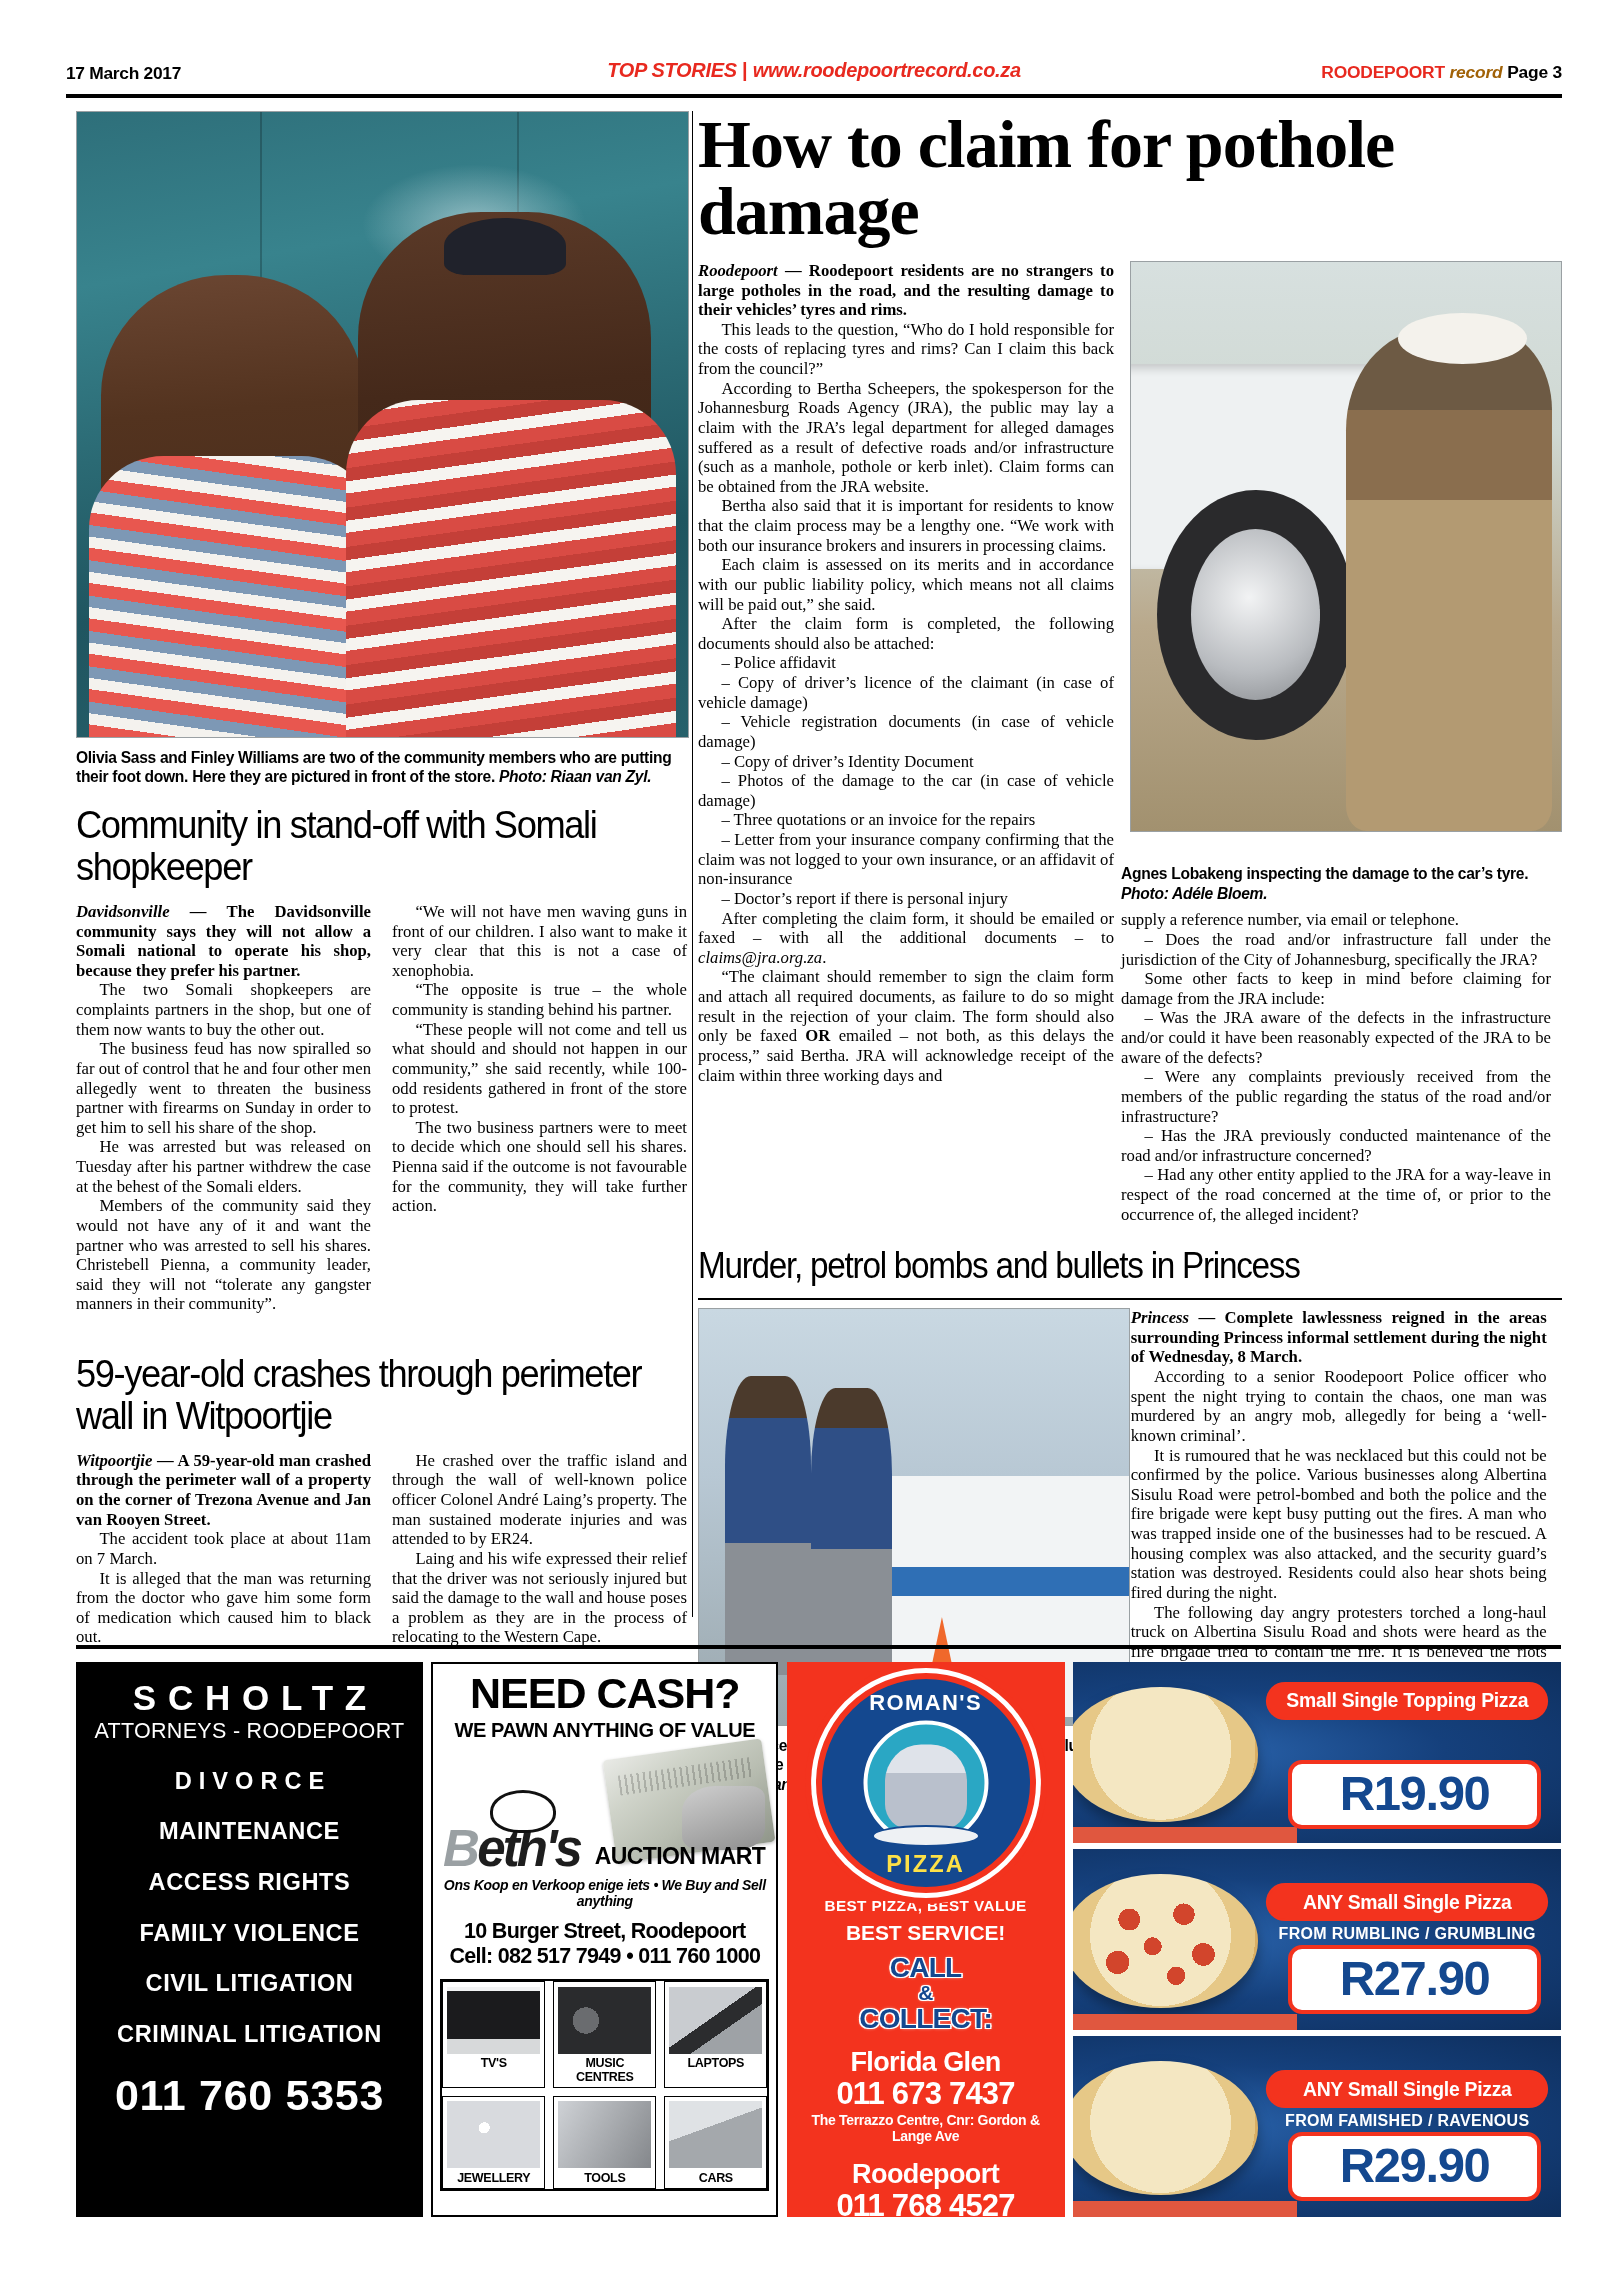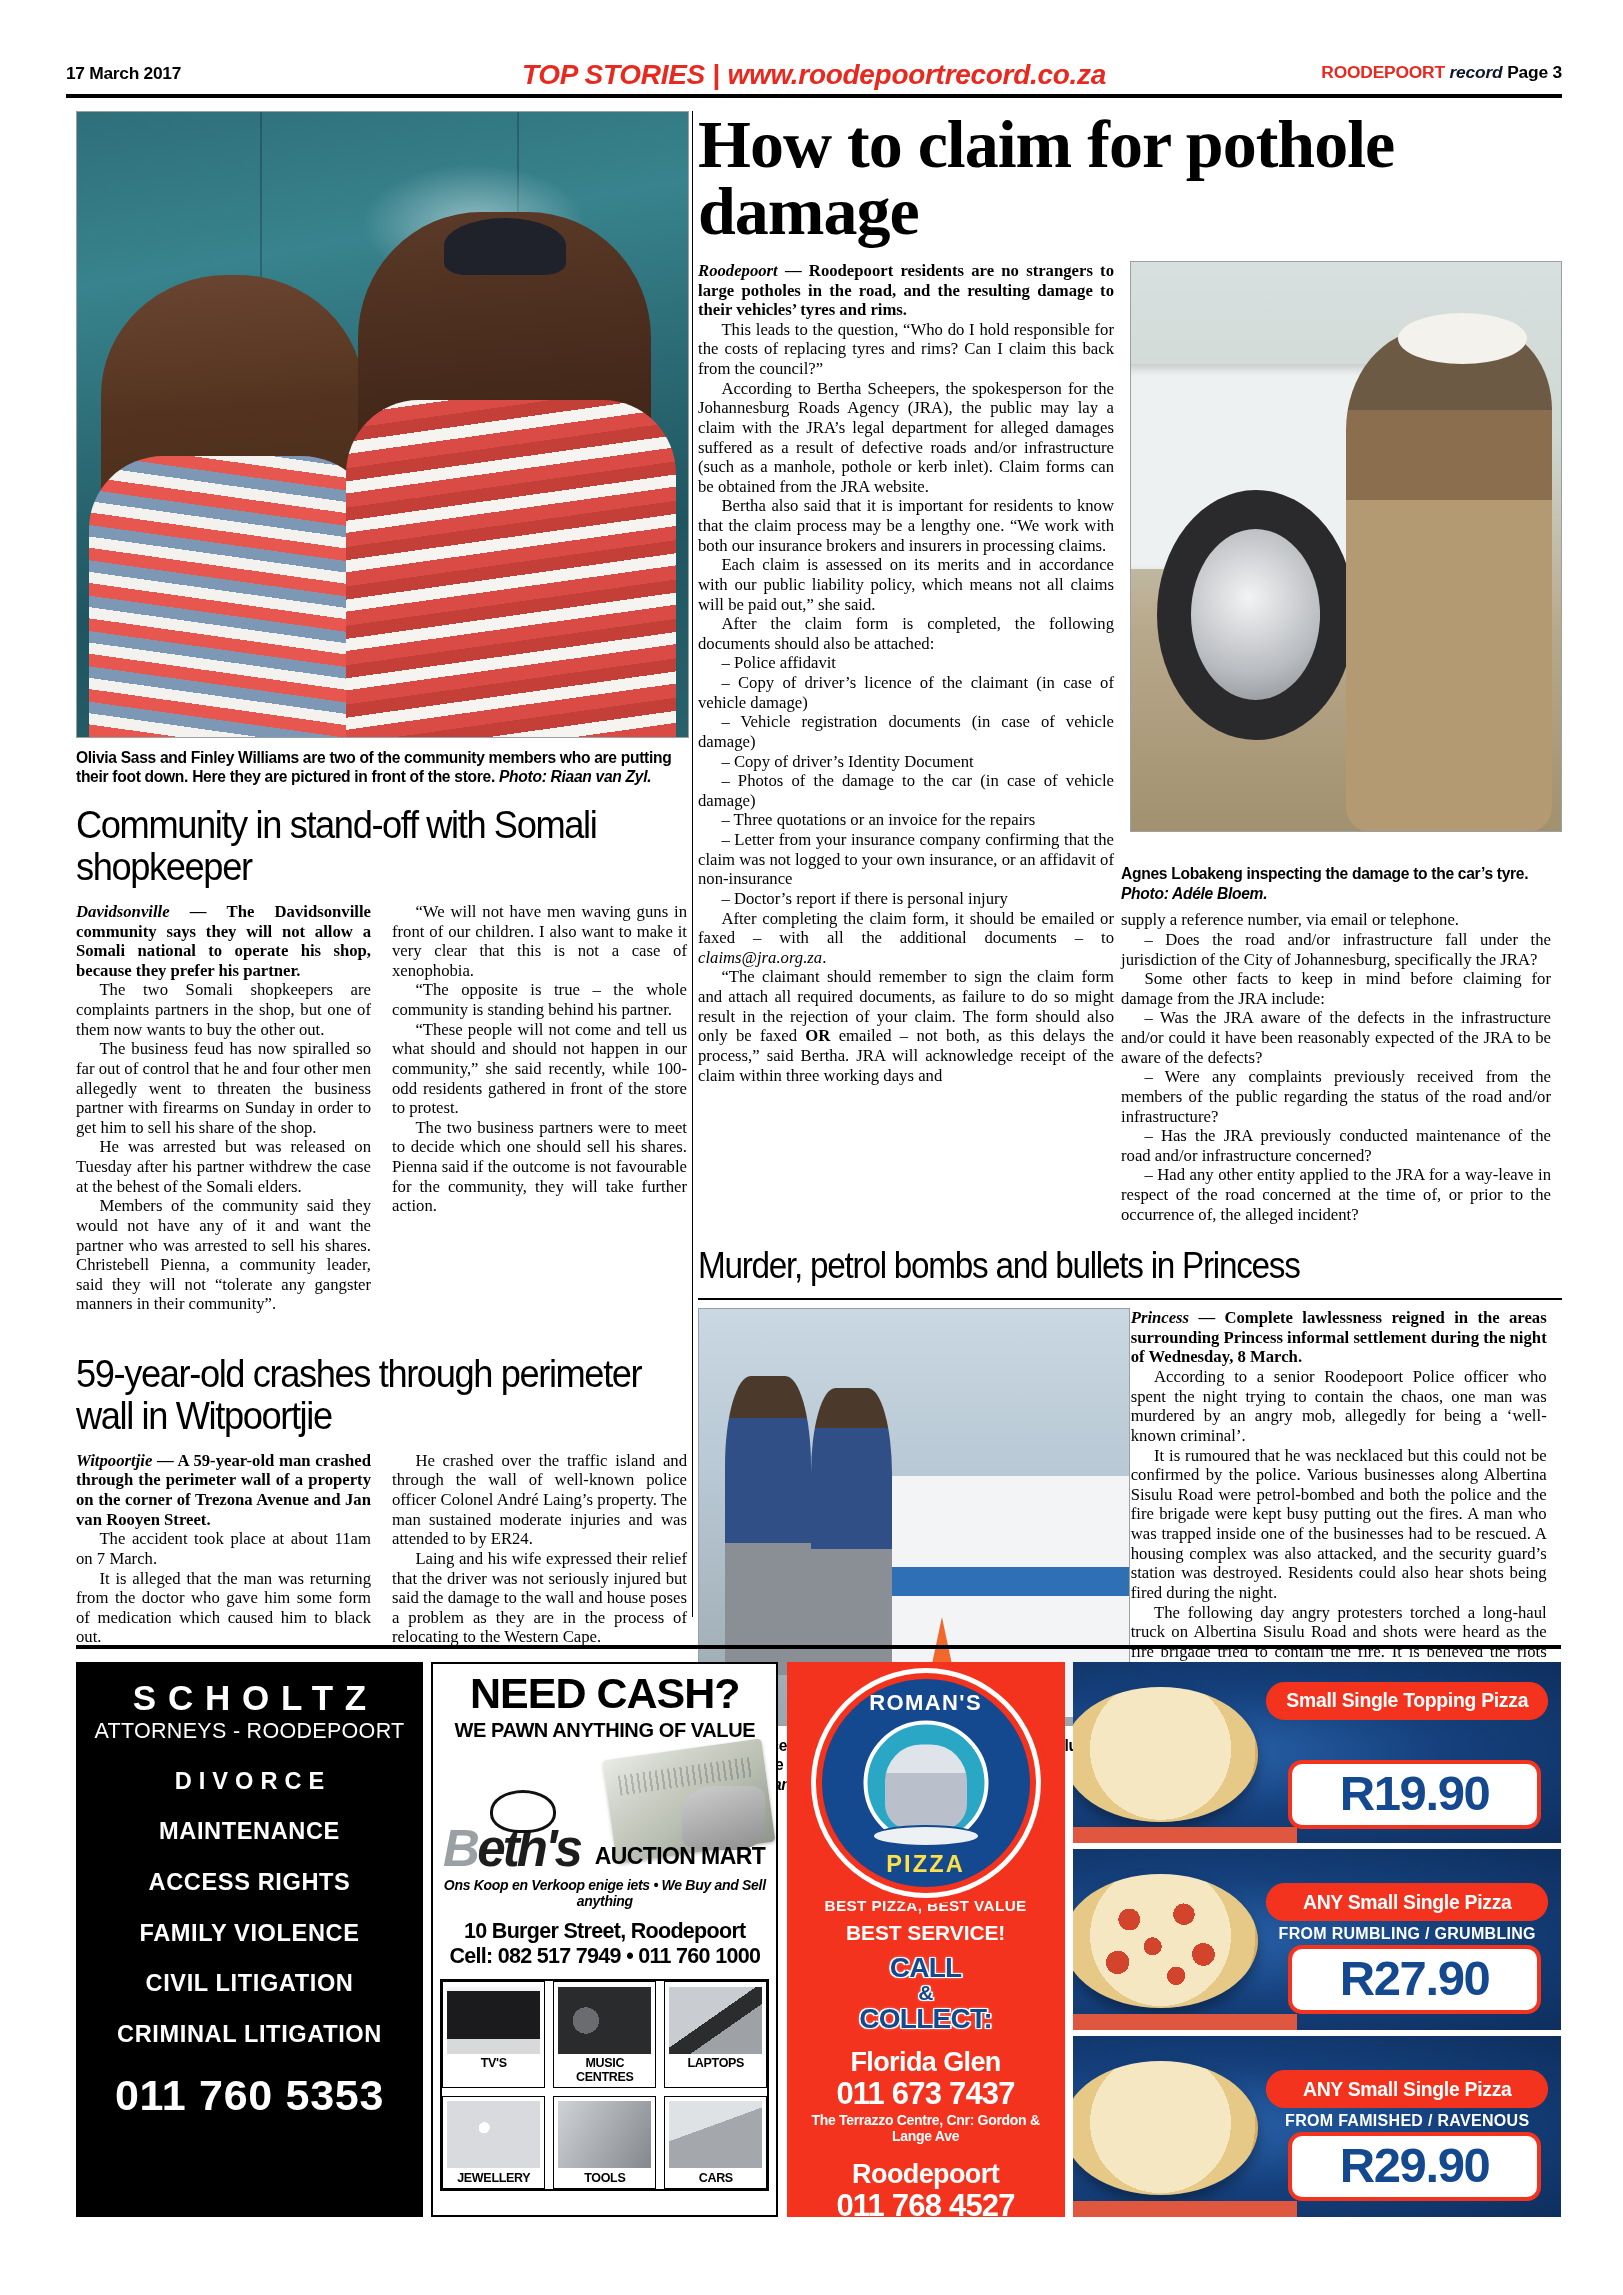--- a/index.html
+++ b/index.html
@@ -7,27 +7,27 @@
   .page{
     width:1624px;height:2295px;background:#fff;position:relative;
     box-sizing:border-box;padding:0;overflow:hidden;
   }
   
   .masthead{position:absolute;left:66px;top:59px;width:1496px;height:33px;}
   .mh-date{position:absolute;left:0;top:4.2px;font-family:"Liberation Sans",sans-serif;
     font-weight:bold;font-size:17.4px;letter-spacing:-0.3px;color:#000;}
   .mh-center{position:absolute;left:50%;transform:translateX(-50%);top:0;
     font-family:"Liberation Sans",sans-serif;font-weight:bold;font-style:italic;
-    font-size:28px;color:#e8291f;white-space:nowrap;letter-spacing:-0.3px;}
+    font-size:20px;color:#e8291f;white-space:nowrap;letter-spacing:-0.3px;}
   .mh-center .pipe{color:#e8291f;font-style:normal;font-weight:bold;}
   .mh-center .url{font-style:italic;}
   .mh-right{position:absolute;right:0;top:2.8px;font-family:"Liberation Sans",sans-serif;
     font-size:17.4px;white-space:nowrap;letter-spacing:-0.2px;}
   .mh-right .rd{color:#e8291f;font-weight:bold;}
-  .mh-right .rec{color:#0f172a;font-weight:bold;font-style:italic;}
+  .mh-right .rec{color:#a16207;font-weight:bold;font-style:italic;}
   .mh-right .pg{color:#000;font-weight:bold;}
   .mh-rule{position:absolute;left:66px;top:94px;width:1496px;height:3.5px;background:#000;}
 
   
   .colA{position:absolute;left:76px;top:111px;width:611px;}
   .colB{position:absolute;left:698px;top:111px;width:864px;}
 
   
   .vdiv{position:absolute;left:692px;top:111px;width:1.4px;height:1506px;background:#000;}
 

